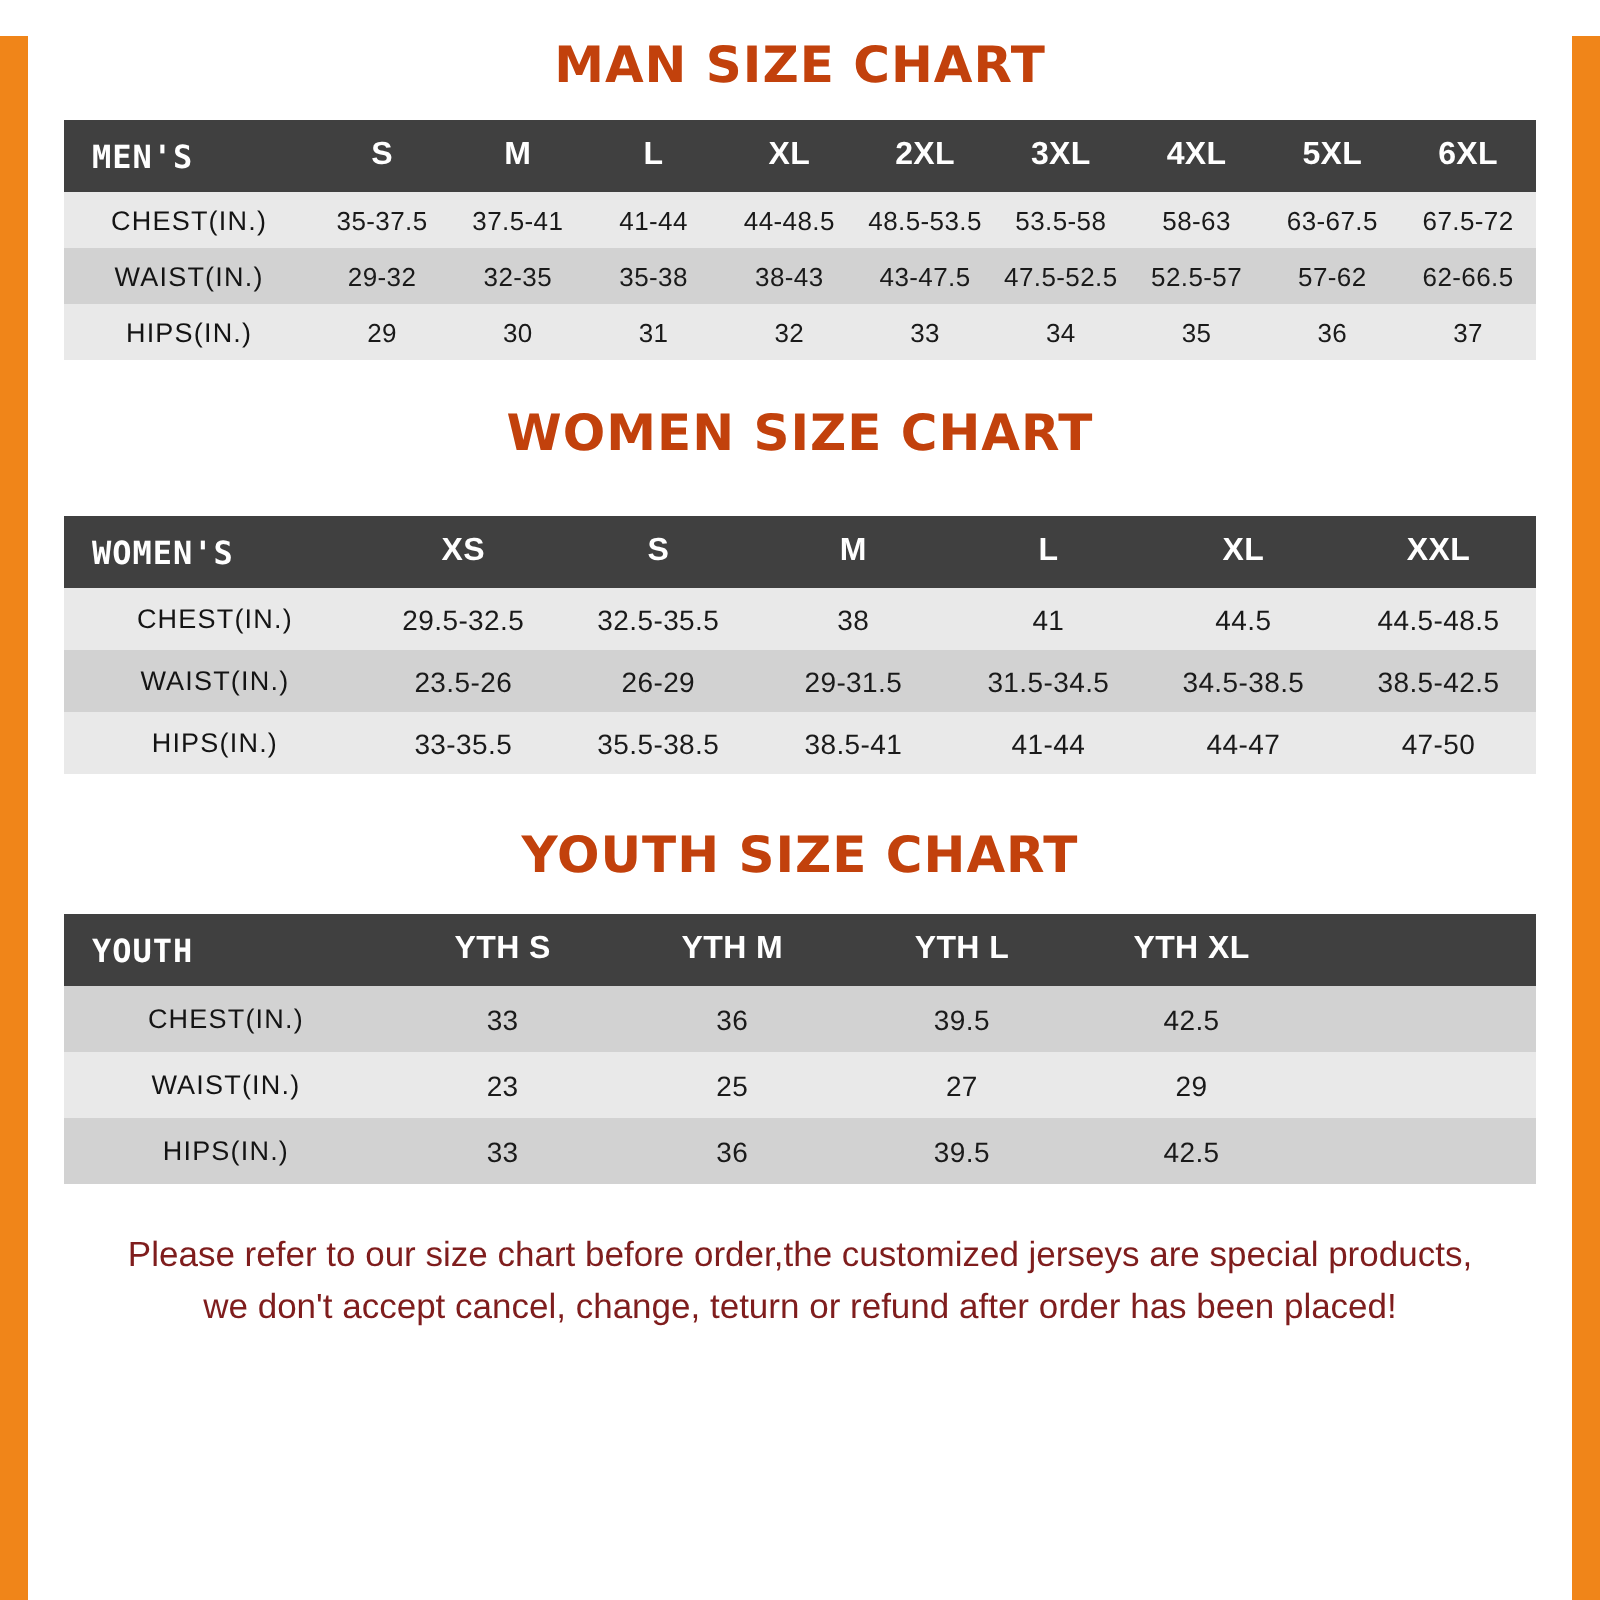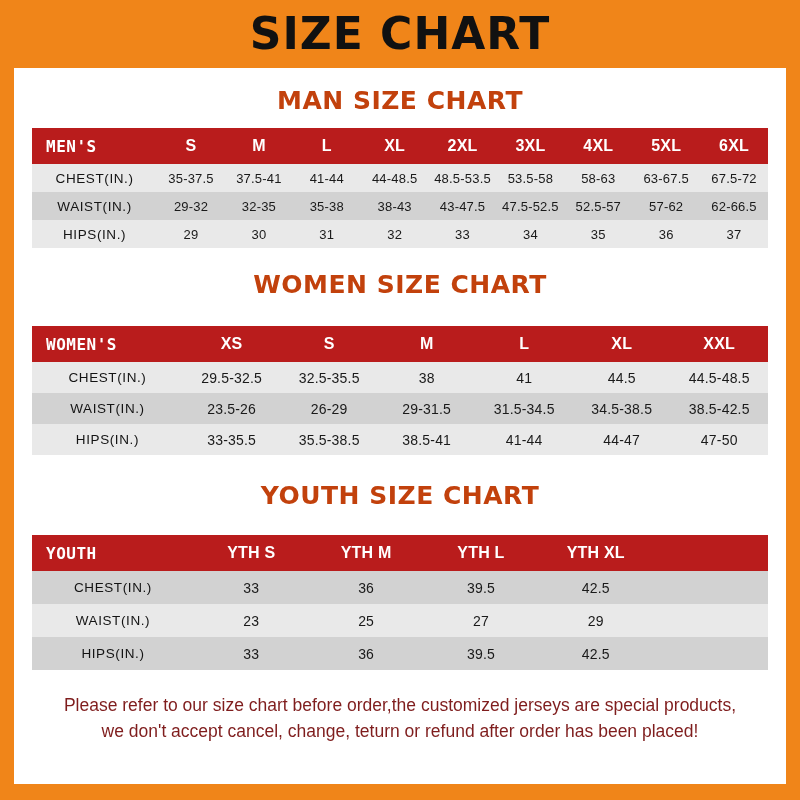--- a/index.html
+++ b/index.html
@@ -45,40 +45,40 @@
   .section-title {
     text-align: center;
     font-family: "DejaVu Sans", sans-serif;
     font-weight: bold;
     font-size: 25px;
     color: #c2410c;
     letter-spacing: 0.5px;
   }
   .t1 { margin-top: 18px; margin-bottom: 13px; }
   .t2 { margin-top: 22px; margin-bottom: 27px; }
-  .t3 { margin-top: 26px; margin-bottom: 25px; }
+  .t3 { margin-top: 26px; margin-bottom: 15px; }
 
   table.size-table {
     width: 100%;
     border-collapse: collapse;
     table-layout: fixed;
   }
   table.size-table th,
   table.size-table td {
     text-align: center;
     font-size: 13px;
     color: #1a1a1a;
     font-family: "Liberation Sans", sans-serif;
     padding: 0;
     height: 29px;
     vertical-align: middle;
     letter-spacing: 0.2px;
   }
   table.size-table thead th {
-    background: #b91c1c;
+    background: #404040;
     color: #ffffff;
     height: 36px;
     font-size: 16px;
     font-weight: bold;
   }
   table.size-table thead th.corner {
     font-family: "DejaVu Sans Mono", monospace;
     font-weight: bold;
     font-size: 16px;
     text-align: left;
@@ -123,23 +123,20 @@
     bottom: 0;
     height: 16px;
     background: #f08519;
   }
 </style>
 </head>
 <body>
 
 <div class="page">
 
-  <div class="banner">
-    <div class="banner-title">SIZE CHART</div>
-  </div>
 
   <div class="content">
 
     <div class="section-title t1">MAN SIZE CHART</div>
     <table class="size-table men">
       <colgroup>
         <col class="c0">
           <col>
           <col>
           <col>

